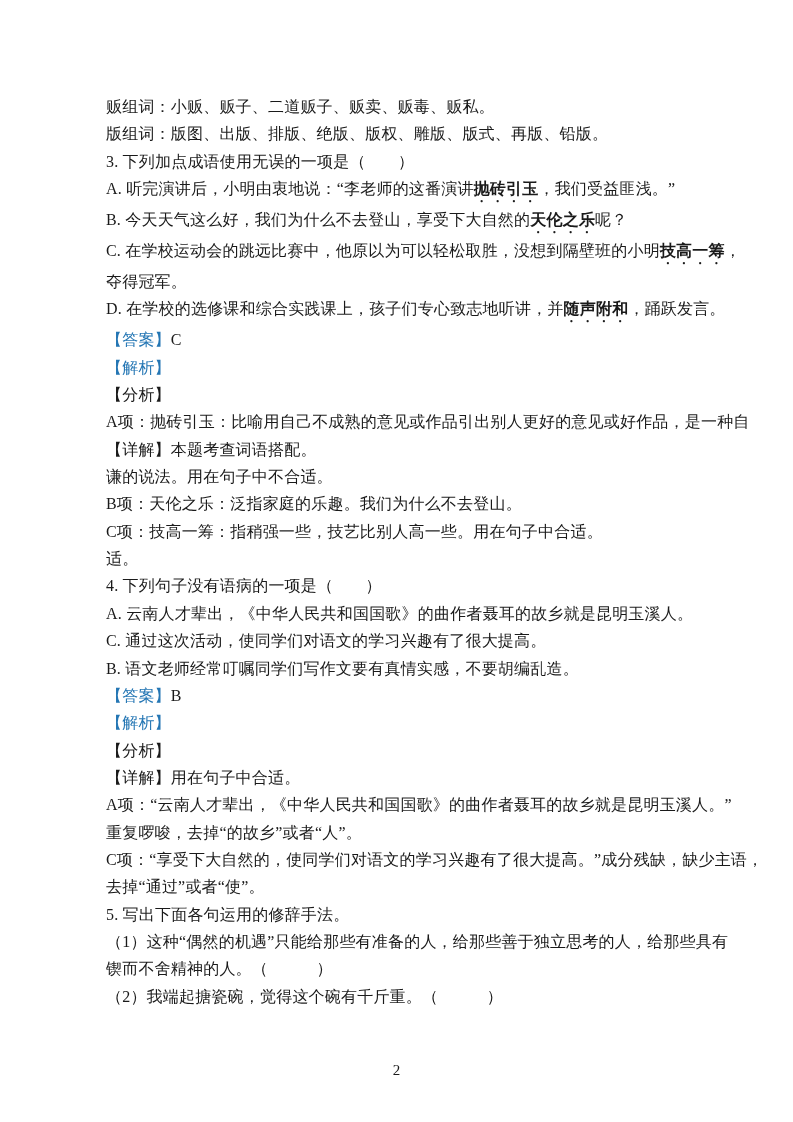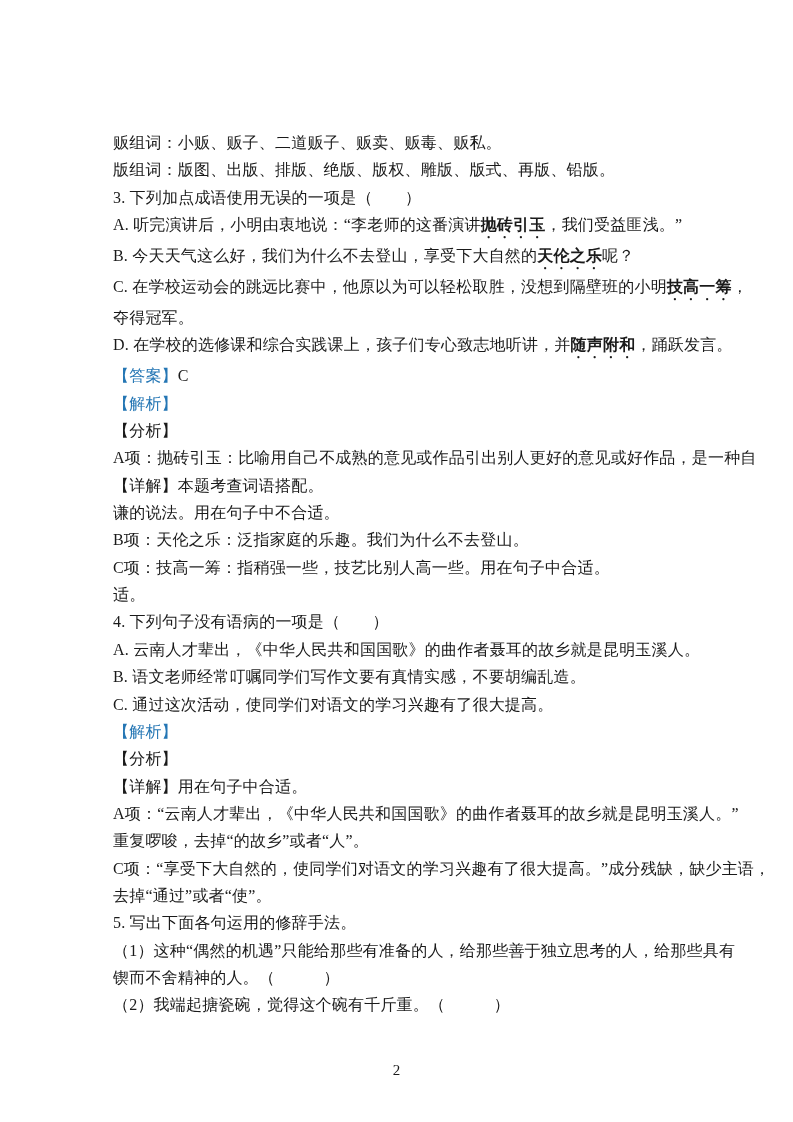--- a/index.html
+++ b/index.html
@@ -9,24 +9,23 @@
   }
   body {
     width: 793px;
     height: 1122px;
     position: relative;
     overflow: hidden;
     font-family: "Liberation Serif", "DejaVu Serif", serif;
   }
   .doc-body {
     position: absolute;
-    left: 113px;
+    left: 106px;
     top: 93px;
     width: 586px;
-    margin-top: 36px;
   }
   .line {
     white-space: pre;
     font-size: 16px;
     line-height: 27.35px;
     color: #1a1a1a;
     letter-spacing: 0.2px;
   }
   .c-blue {
     color: var(--accent, #2476B4);
@@ -64,22 +63,23 @@
     <div class="line"><span class="c-blue">【解析】</span></div>
     <div class="line"><span>【分析】</span></div>
     <div class="line"><span>A项：抛砖引玉：比喻用自己不成熟的意见或作品引出别人更好的意见或好作品，是一种自</span></div>
     <div class="line"><span>【详解】本题考查词语搭配。</span></div>
     <div class="line"><span>谦的说法。用在句子中不合适。</span></div>
     <div class="line"><span>B项：天伦之乐：泛指家庭的乐趣。我们为什么不去登山。</span></div>
     <div class="line"><span>C项：技高一筹：指稍强一些，技艺比别人高一些。用在句子中合适。</span></div>
     <div class="line"><span>适。</span></div>
     <div class="line"><span>4. 下列句子没有语病的一项是（　　）</span></div>
     <div class="line"><span>A. 云南人才辈出，《中华人民共和国国歌》的曲作者聂耳的故乡就是昆明玉溪人。</span></div>
+    <div class="line"><span>C. 通过这次活动，使同学们对语文的学习兴趣有了很大提高。</span></div>
     <div class="line"><span>B. 语文老师经常叮嘱同学们写作文要有真情实感，不要胡编乱造。</span></div>
-    <div class="line"><span>C. 通过这次活动，使同学们对语文的学习兴趣有了很大提高。</span></div>
+    <div class="line"><span class="c-blue">【答案】</span><span>B</span></div>
     <div class="line"><span class="c-blue">【解析】</span></div>
     <div class="line"><span>【分析】</span></div>
     <div class="line"><span>【详解】用在句子中合适。</span></div>
     <div class="line"><span>A项：“云南人才辈出，《中华人民共和国国歌》的曲作者聂耳的故乡就是昆明玉溪人。”</span></div>
     <div class="line"><span>重复啰唆，去掉“的故乡”或者“人”。</span></div>
     <div class="line"><span>C项：“享受下大自然的，使同学们对语文的学习兴趣有了很大提高。”成分残缺，缺少主语，</span></div>
     <div class="line"><span>去掉“通过”或者“使”。</span></div>
     <div class="line"><span>5. 写出下面各句运用的修辞手法。</span></div>
     <div class="line"><span>（1）这种“偶然的机遇”只能给那些有准备的人，给那些善于独立思考的人，给那些具有</span></div>
     <div class="line"><span>锲而不舍精神的人。（　　　）</span></div>

